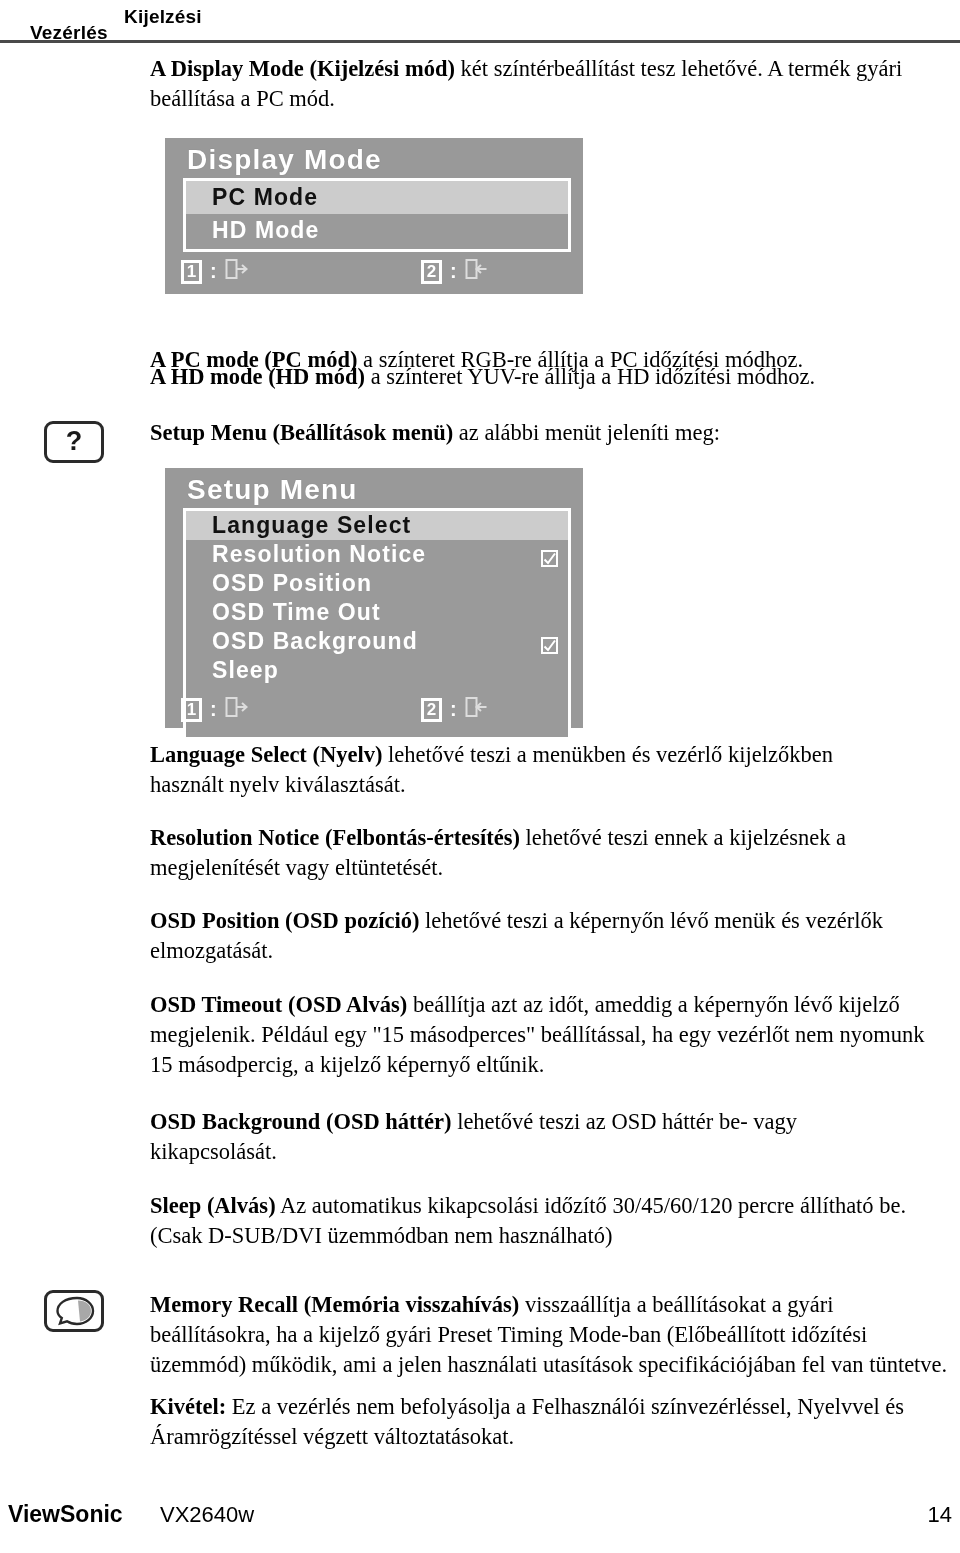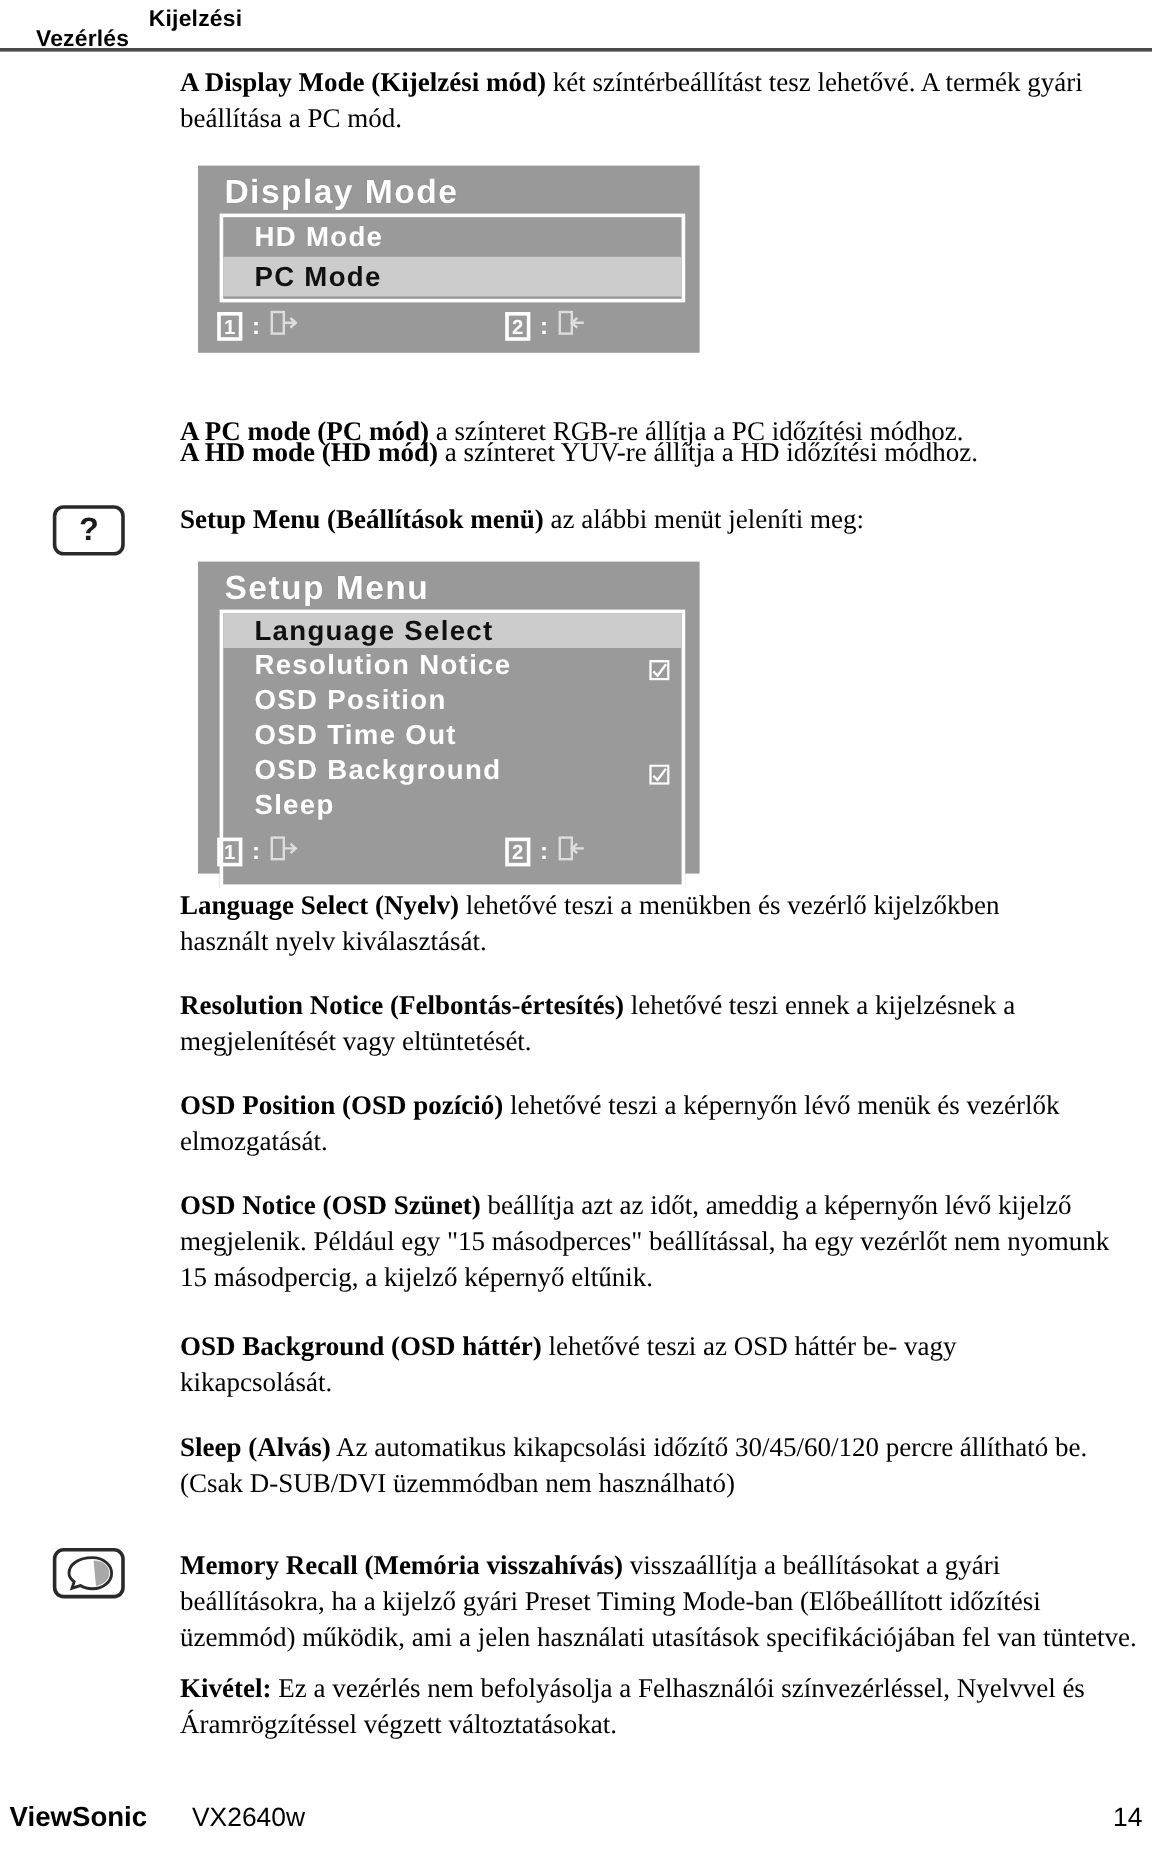--- a/index.html
+++ b/index.html
@@ -215,25 +215,25 @@
   </svg>
 </div>
 
 <div class="content" style="top:54px;">
   <p class="para"><b>A Display Mode (Kijelzési mód)</b><span> két színtérbeállítást tesz lehetővé. A termék gyári beállítása a PC mód.</span></p>
 </div>
 
 <div class="osd" style="left:165px; top:138px; width:418px; height:156px;">
   <div class="osd-title">Display Mode</div>
   <div class="osd-list" style="top:40px; height:74px;">
+    <div class="osd-row selected" style="height:33px;">
+      <span class="row-label">PC Mode</span>
+    </div>
     <div class="osd-row" style="height:33px;">
       <span class="row-label">HD Mode</span>
-    </div>
-    <div class="osd-row selected" style="height:33px;">
-      <span class="row-label">PC Mode</span>
     </div>
   </div>
   <div class="osd-footer" style="top:120px;">
     <div class="osd-key" style="left:0;">
       <span class="key-box">1</span>
       <span class="key-colon">:</span>
       <span>
         <svg width="24" height="22" viewBox="0 0 24 22">
             <rect x="1.5" y="2" width="10" height="18" fill="none" stroke="#ddd" stroke-width="2"></rect>
             <path d="M11 11 L21 11 M17 7 L21.5 11 L17 15" fill="none" stroke="#ddd" stroke-width="2"></path>
@@ -329,21 +329,21 @@
 
 <div class="content" style="top:823px; width:790px;">
   <p class="para"><b>Resolution Notice (Felbontás-értesítés)</b><span> lehetővé teszi ennek a kijelzésnek a megjelenítését vagy eltüntetését.</span></p>
 </div>
 
 <div class="content" style="top:906px; width:760px;">
   <p class="para"><b>OSD Position (OSD pozíció)</b><span> lehetővé teszi a képernyőn lévő menük és vezérlők elmozgatását.</span></p>
 </div>
 
 <div class="content" style="top:990px; width:780px;">
-  <p class="para"><b>OSD Notice (OSD Szünet)</b><span> beállítja azt az időt, ameddig a képernyőn lévő kijelző megjelenik. Például egy "15 másodperces" beállítással, ha egy vezérlőt nem nyomunk 15 másodpercig, a kijelző képernyő eltűnik.</span></p>
+  <p class="para"><b>OSD Timeout (OSD Alvás)</b><span> beállítja azt az időt, ameddig a képernyőn lévő kijelző megjelenik. Például egy "15 másodperces" beállítással, ha egy vezérlőt nem nyomunk 15 másodpercig, a kijelző képernyő eltűnik.</span></p>
 </div>
 
 <div class="content" style="top:1107px; width:760px;">
   <p class="para"><b>OSD Background (OSD háttér)</b><span> lehetővé teszi az OSD háttér be- vagy kikapcsolását.</span></p>
 </div>
 
 <div class="content" style="top:1191px; width:770px;">
   <p class="para"><b>Sleep (Alvás)</b><span> Az automatikus kikapcsolási időzítő 30/45/60/120 percre állítható be. (Csak D-SUB/DVI üzemmódban nem használható)</span></p>
 </div>
 

